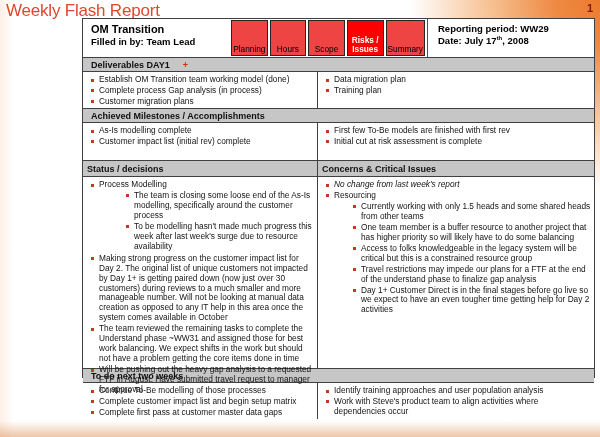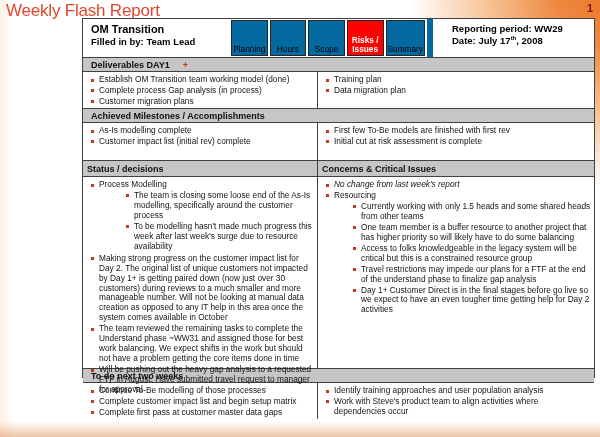--- a/index.html
+++ b/index.html
@@ -31,27 +31,27 @@
   .row { display:flex; border-bottom:1px solid #404040; box-sizing:border-box; flex:0 0 auto; }
   .row:last-child { border-bottom:none; flex:1 1 auto; }
 
   
   .hdr { height:39px; }
   .hdr-left { width:146px; padding:4px 4px 2px 8px; box-sizing:border-box; }
   .proj-name { font-size:11px; font-weight:bold; color:#000; line-height:1.2; }
   .filled-by { font-size:9.5px; font-weight:bold; color:#000; line-height:1.25; }
   .hdr-tabs { width:198px; display:flex; gap:2px; padding:1px 2px; box-sizing:border-box; }
   .tab {
-    flex:1; background:#0369a1; border:1px solid #262626;
+    flex:1; background:#ef4444; border:1px solid #262626;
     display:flex; align-items:flex-end; justify-content:center;
     font-size:8.3px; color:#000; padding:1px; box-sizing:border-box;
     line-height:1.1; text-align:center; cursor:pointer;
   }
   .tab.active { background:#FF0000; color:#fff; font-weight:bold; }
-  .hdr-right { flex:1; border-left:6px solid #0369a1; padding:4px 4px 2px 19px; box-sizing:border-box; }
+  .hdr-right { flex:1; border-left:1px solid #0369a1; padding:4px 4px 2px 10px; box-sizing:border-box; }
   .rep-line { font-size:9.5px; font-weight:bold; color:#000; line-height:1.3; }
   .rep-line sup { font-size:6px; }
 
   
   .band {
     height:14px; background:#C6C6C6;
     display:flex; align-items:center; padding-left:8px;
     font-size:9px; font-weight:bold; color:#101010; box-sizing:border-box;gap:8px;
   }
   .band .plus { color:#CC3300; margin-left:5px; font-weight:bold; }
@@ -116,22 +116,22 @@
     <div class="row h-deliv">
       <div class="col-l">
         <ul class="b">
           <li>Establish OM Transition team working model (done)</li>
           <li>Complete process Gap analysis (in process)</li>
           <li>Customer migration plans</li>
         </ul>
       </div>
       <div class="col-r">
         <ul class="b">
+          <li>Data migration plan</li>
           <li>Training plan</li>
-          <li>Data migration plan</li>
         </ul>
       </div>
     </div>
 
     <div class="row band">
       <span>Achieved Milestones / Accomplishments</span>
     </div>
 
     <div class="row h-miles">
       <div class="col-l">

